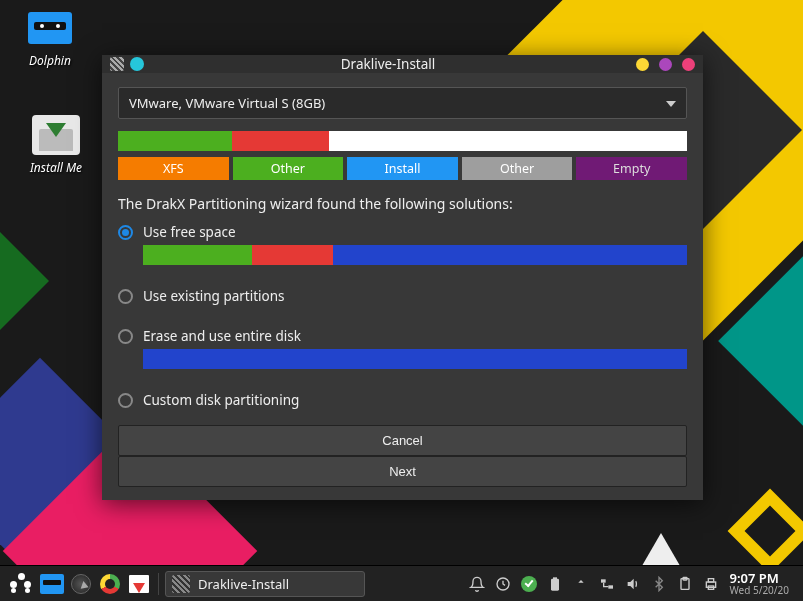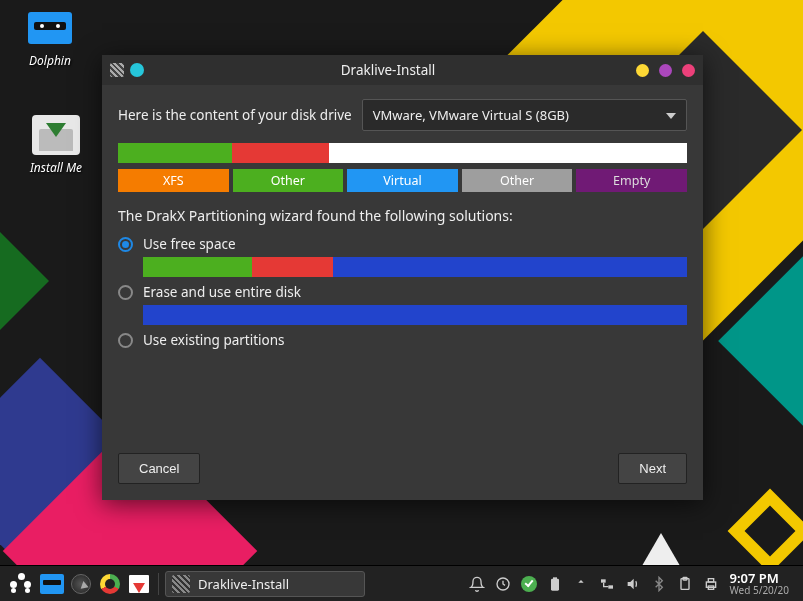--- a/index.html
+++ b/index.html
@@ -48,31 +48,31 @@
 
 .disk-bar { height:20px; display:flex; margin-bottom:6px; }
 .disk-bar .seg { height:100%; }
 .bg-green{background:#4caf1f;} .bg-red{background:#e53935;} .bg-white{background:#fff;} .bg-orange{background:#f57c00;} .bg-blue{background:#2196f3;} .bg-gray{background:#9e9e9e;} .bg-darkblue{background:#2244cc;}
 
 .legend { display:flex; gap:4px; margin-bottom:14px;}
 .legend .lg { flex:1; text-align:center; font-size:12.5px; padding:3px 0; color:#fff; }
 .lg.empty { color:#ddd; background:#701a75; }
 
 .found-text { margin-bottom:10px; font-size:14px; }
-.options { display:flex; flex-direction:column; gap:6px; }
+.options { display:flex; flex-direction:column; gap:22px; }
 .opt { display:flex; flex-direction:column; gap:4px; }
 .opt-row { display:flex; align-items:center; gap:10px; }
 .radio { width:15px; height:15px; border:2px solid #888; border-radius:50%; flex:none; position:relative;}
 .radio.checked { border-color:#1e88e5;}
 .radio.checked::after{ content:''; position:absolute; inset:2px; background:#1e88e5; border-radius:50%;}
 .opt-label{ font-size:13.5px;}
 .opt-bar { height:20px; display:flex; margin-left:25px; width: calc(100% - 25px);}
 .opt-bar .seg{height:100%;}
 
-.btn-row { margin-top:auto; display:flex; justify-content:space-between; padding-top:16px;}
+.btn-row { margin-top:auto; display:flex; justify-content:space-between; padding-top:16px;flex-direction:column;}
 .btn { background:#444; border:1px solid #222; color:#eee; padding:7px 20px; border-radius:2px; font-size:13px;}
 
 
 .taskbar { position:absolute; bottom:0; left:0; right:0; height:36px; background:#222; display:flex; align-items:center; padding:0 6px; gap:3px; border-top:1px solid #000;}
 .tb-btn { width:26px; height:26px; display:flex; align-items:center; justify-content:center; color:#ccc; border-radius:3px;}
 .tb-btn svg{width:16px;height:16px;}
 .launcher { width:30px; display:flex; align-items:center; justify-content:center;}
 .launcher-icon { position:relative; width:22px; height:22px;}
 .launcher-icon .d{position:absolute;width:7px;height:7px;background:#fff;border-radius:50%;}
 .launcher-icon .d1{top:0;left:8px;} .launcher-icon .d2{top:8px;left:0;} .launcher-icon .d3{top:8px;left:14px;} .launcher-icon .d4{top:15px;left:1px;width:5px;height:5px;} .launcher-icon .d5{top:15px;left:15px;width:5px;height:5px;}
@@ -135,36 +135,35 @@
   <div class="titlebar">
     <span class="tb-icon box1"></span>
     <span class="tb-icon dot-teal"></span>
     <span class="tb-title">Draklive-Install</span>
     <span class="tb-dot td-yellow"></span>
     <span class="tb-dot td-purple"></span>
     <span class="tb-dot td-pink"></span>
   </div>
   <div class="win-body">
     <div class="row-drive">
-      <span class="drive-label">Here is the content of your disk drive</span>
       <div class="drive-select">
         <span>VMware, VMware Virtual S (8GB)</span>
       </div>
     </div>
 
     <div class="disk-bar">
       <div class="seg bg-green" style="flex:0 0 20%"></div>
       <div class="seg bg-red" style="flex:0 0 17%"></div>
       <div class="seg bg-white" style="flex:1"></div>
     </div>
 
     <div class="legend">
       <div class="lg bg-orange">XFS</div>
       <div class="lg bg-green">Other</div>
-      <div class="lg bg-blue">Virtual</div>
+      <div class="lg bg-blue">Install</div>
       <div class="lg bg-gray">Other</div>
       <div class="lg empty">Empty</div>
     </div>
 
     <div class="found-text">The DrakX Partitioning wizard found the following solutions:</div>
 
     <div class="options">
       <div class="opt">
         <div class="opt-row">
           <span class="radio checked"></span>
@@ -173,34 +172,40 @@
         <div class="opt-bar">
           <div class="seg bg-green" style="flex:0 0 20%"></div>
           <div class="seg bg-red" style="flex:0 0 15%"></div>
           <div class="seg bg-darkblue" style="flex:1"></div>
         </div>
       </div>
 
       <div class="opt">
         <div class="opt-row">
           <span class="radio"></span>
-          <span class="opt-label">Erase and use entire disk</span>
-        </div>
-        <div class="opt-bar">
-          <div class="seg bg-darkblue" style="flex:1"></div>
+          <span class="opt-label">Use existing partitions</span>
         </div>
       </div>
 
       <div class="opt">
         <div class="opt-row">
           <span class="radio"></span>
-          <span class="opt-label">Use existing partitions</span>
-        </div>
-      </div>
-
+          <span class="opt-label">Erase and use entire disk</span>
+        </div>
+        <div class="opt-bar">
+          <div class="seg bg-darkblue" style="flex:1"></div>
+        </div>
+      </div>
+
+      <div class="opt">
+        <div class="opt-row">
+          <span class="radio"></span>
+          <span class="opt-label">Custom disk partitioning</span>
+        </div>
+      </div>
     </div>
 
     <div class="btn-row">
       <button class="btn">Cancel</button>
       <button class="btn">Next</button>
     </div>
   </div>
 </div>
 
 <div class="taskbar">

